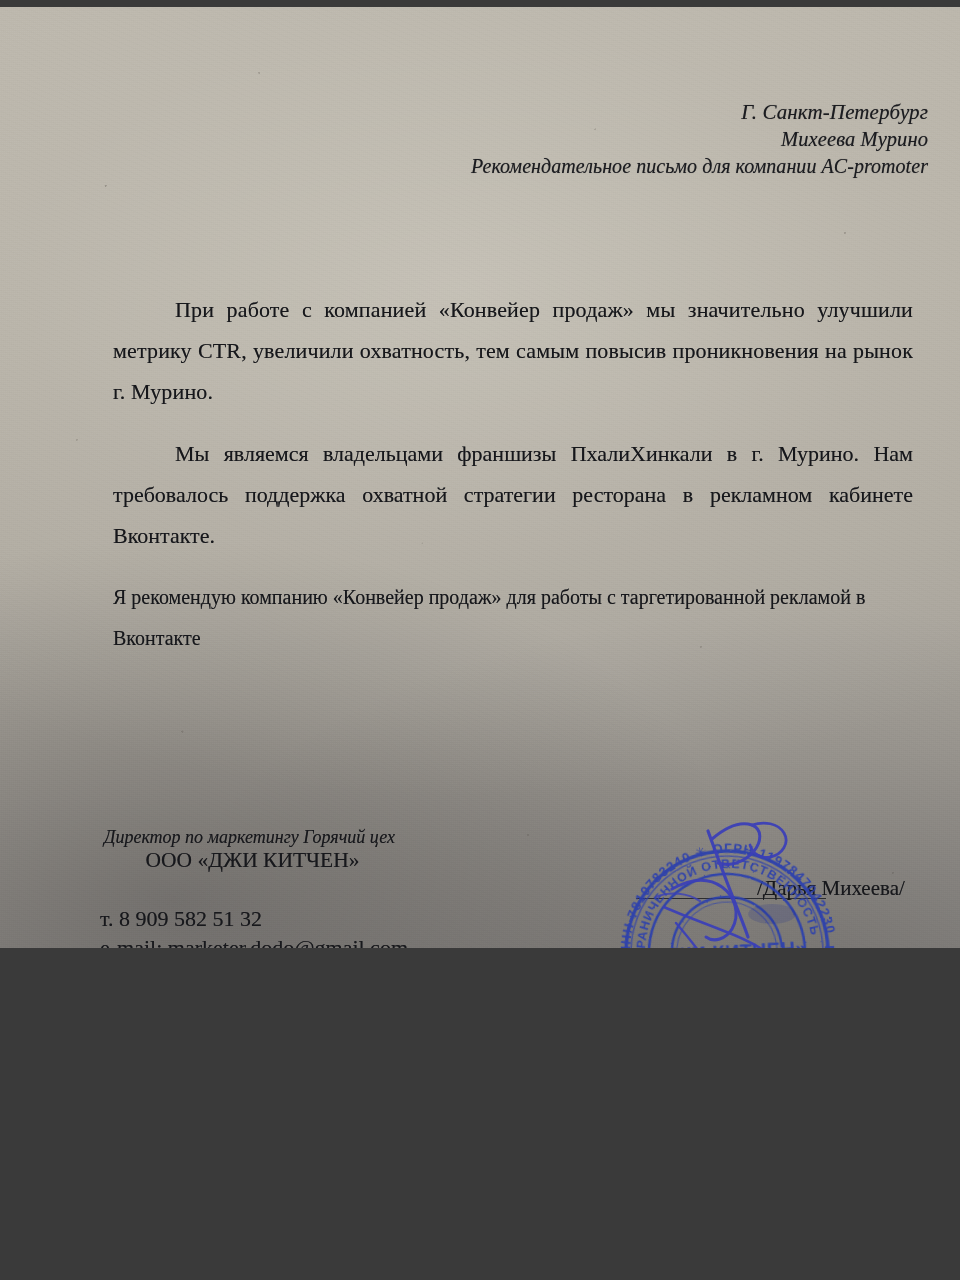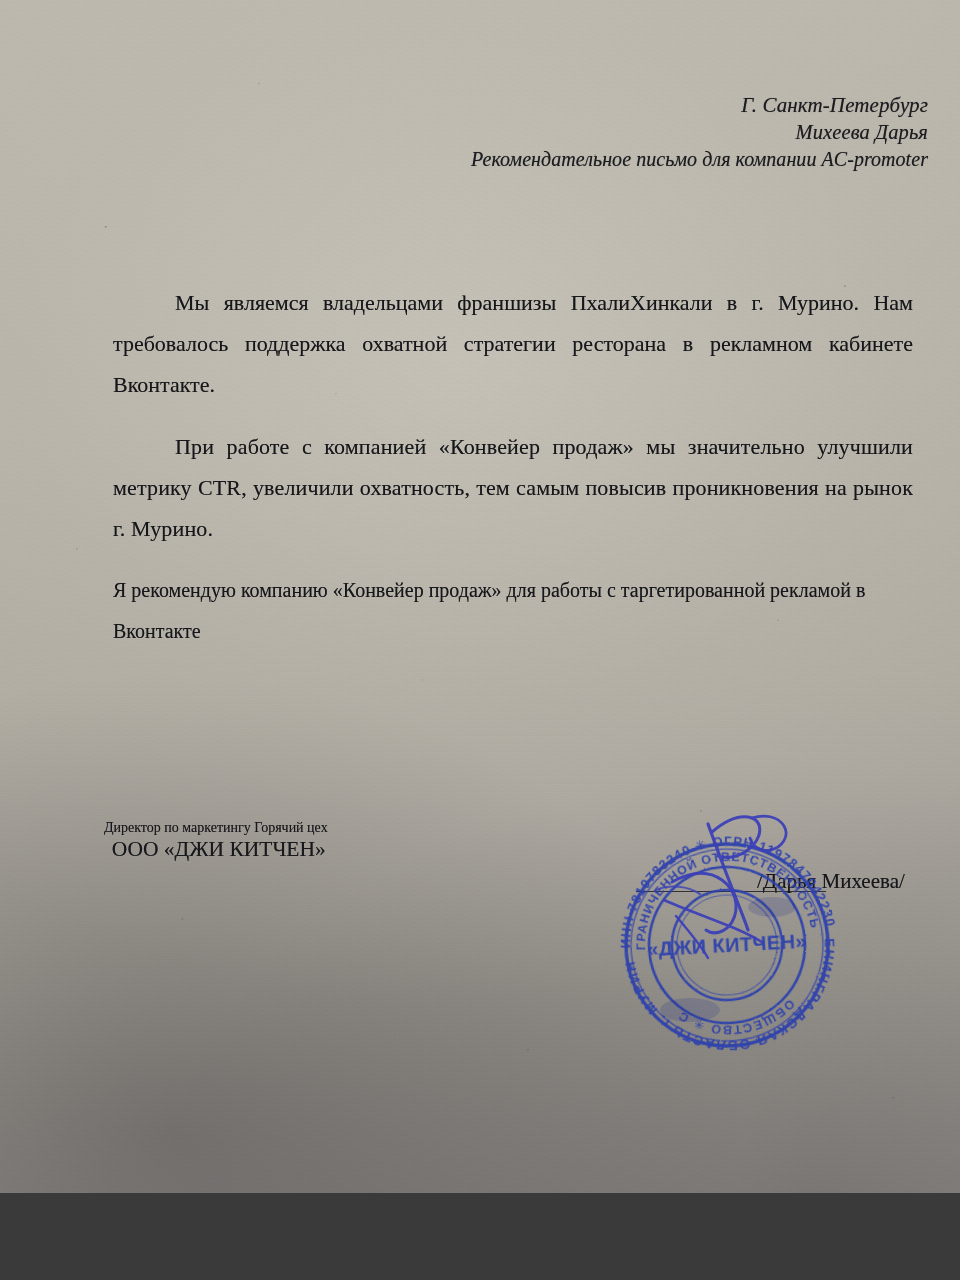--- a/index.html
+++ b/index.html
@@ -5,31 +5,32 @@
 <style>
   html, body {
     margin: 0;
     padding: 0;
     background: #3a3a3a;
   }
 
   #page {
     position: relative;
     width: 960px;
-    height: 1193px;
+    height: 941px;
     overflow: hidden;
     font-family: "Liberation Serif", "DejaVu Serif", serif;
     color: #15161a;
     background-color: #b2ada2;
     background-image:
       
       radial-gradient(ellipse 120% 75% at 48% 30%, rgba(210,206,196,0.55) 0%, rgba(200,196,186,0.22) 38%, rgba(120,118,114,0.0) 72%),
       radial-gradient(ellipse 85% 55% at 18% 95%, rgba(60,58,58,0.40) 0%, rgba(60,58,58,0.0) 70%),
       radial-gradient(ellipse 95% 50% at 85% 100%, rgba(70,68,68,0.30) 0%, rgba(70,68,68,0.0) 72%),
       linear-gradient(177deg, #bdb8ad 0%, #b7b2a7 34%, #b0aba1 58%, #a29e97 80%, #8f8c88 100%);
+    margin-top: 7px;
   }
 
   
   #grain {
     position: absolute;
     inset: 0;
     pointer-events: none;
     opacity: 0.30;
     background-image:
       repeating-linear-gradient(0deg, rgba(255,255,255,0.035) 0px, rgba(255,255,255,0.035) 1px, rgba(0,0,0,0.030) 1px, rgba(0,0,0,0.030) 2px),
@@ -107,21 +108,21 @@
 
   
   .sign-block {
     position: absolute;
     left: 104px;
     top: 820px;
     line-height: 1.18;
     color: #17181c;
     text-shadow: 0 0 0.6px rgba(23,24,28,0.5);
   }
-  .sign-block .role { font-size: 14px; display: block; white-space: nowrap; }
+  .sign-block .role { font-size: 18px; display: block; white-space: nowrap; font-style: italic; }
   .sign-block .company { font-size: 21.5px; display: block; white-space: nowrap; padding-left: 6px; text-align: center; }
 
   .contacts {
     position: absolute;
     left: 100px;
     top: 898px;
     line-height: 1.30;
     color: #17181c;
     text-shadow: 0 0 0.6px rgba(23,24,28,0.5);
   }
@@ -164,36 +165,38 @@
 </head>
 <body>
 
 <div id="page">
 
   <div id="grain"></div>
   <div id="specks"></div>
 
   <div class="header">
     <span class="hline l1">Г. Санкт-Петербург</span>
-    <span class="hline l2">Михеева Дарья</span>
+    <span class="hline l2">Михеева Мурино</span>
     <span class="hline l3">Рекомендательное письмо для компании AC-promoter</span>
   </div>
 
   <div class="body-block">
+    <p class="para p2">При работе с компанией «Конвейер продаж» мы значительно улучшили метрику CTR, увеличили охватность, тем самым повысив проникновения на рынок г. Мурино.</p>
     <p class="para p1">Мы являемся владельцами франшизы ПхалиХинкали в г. Мурино. Нам требовалось поддержка охватной стратегии ресторана в рекламном кабинете Вконтакте.</p>
-    <p class="para p2">При работе с компанией «Конвейер продаж» мы значительно улучшили метрику CTR, увеличили охватность, тем самым повысив проникновения на рынок г. Мурино.</p>
     <p class="recommend">Я  рекомендую компанию «Конвейер продаж» для работы с таргетированной рекламой в Вконтакте</p>
   </div>
 
   <div class="sign-block">
     <span class="role">Директор по маркетингу Горячий цех</span>
     <span class="company">ООО «ДЖИ КИТЧЕН»</span>
   </div>
 
   <div class="contacts">
+    <span class="phone">т. 8 909 582 51 32</span>
+    <span class="email">e-mail: marketer.dodo@gmail.com</span>
   </div>
 
   <div class="signature-rule"></div>
   <div class="signer-name">/Дарья Михеева/</div>
 
   <div class="stamp-wrap">
 
     <svg class="stamp-svg" width="230" height="250" viewBox="0 0 230 250">
       <defs>
 

